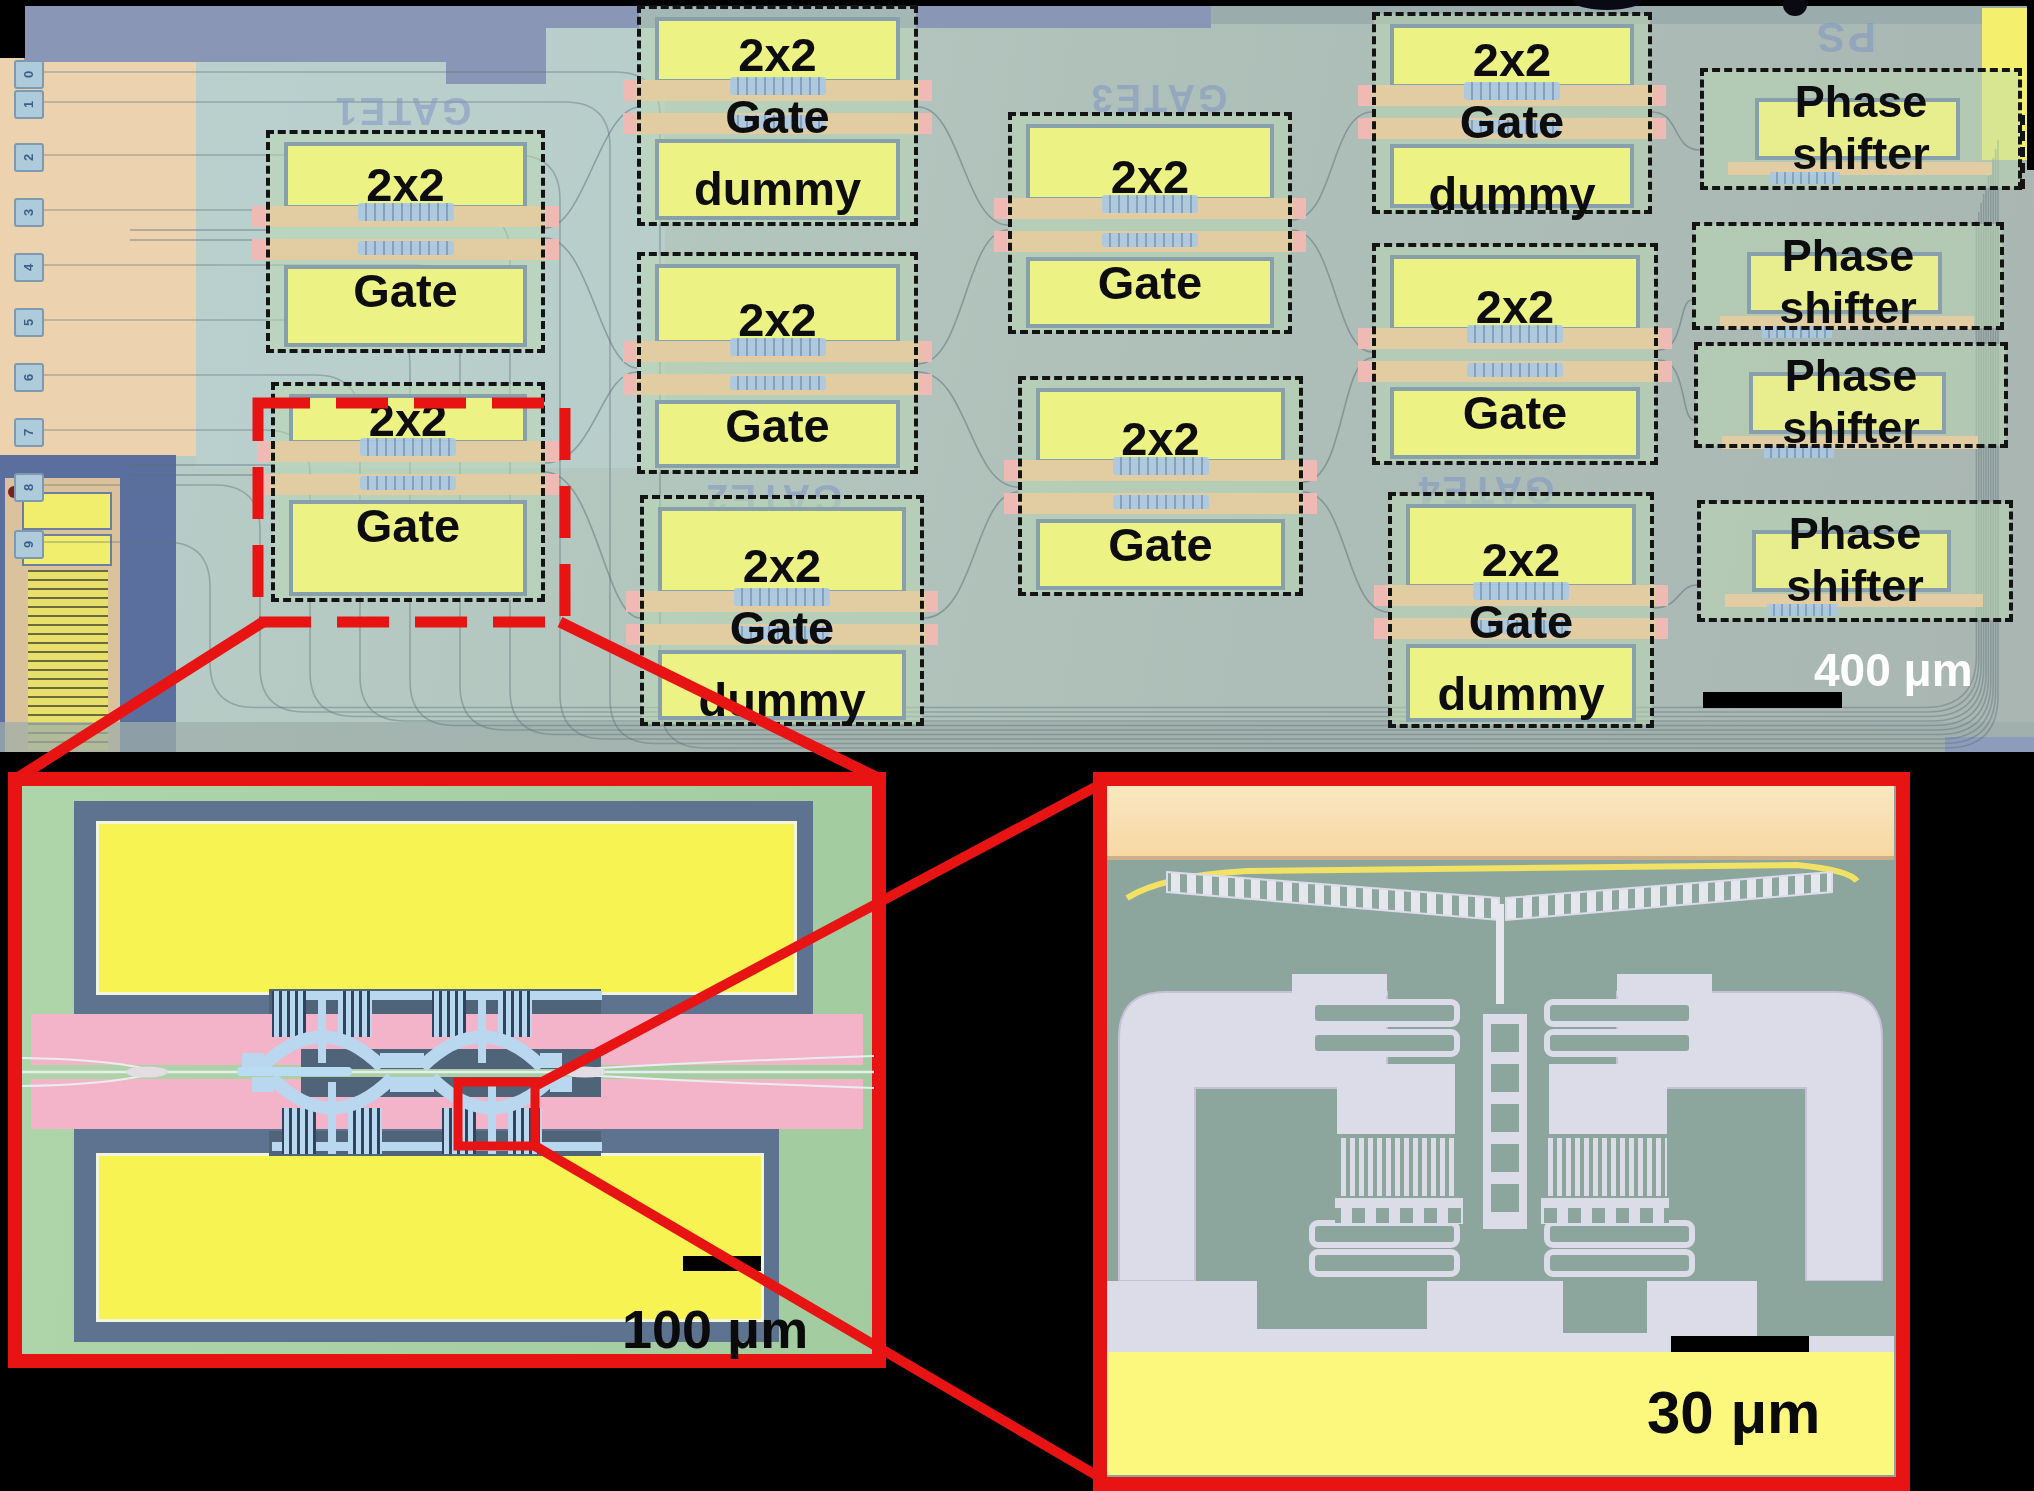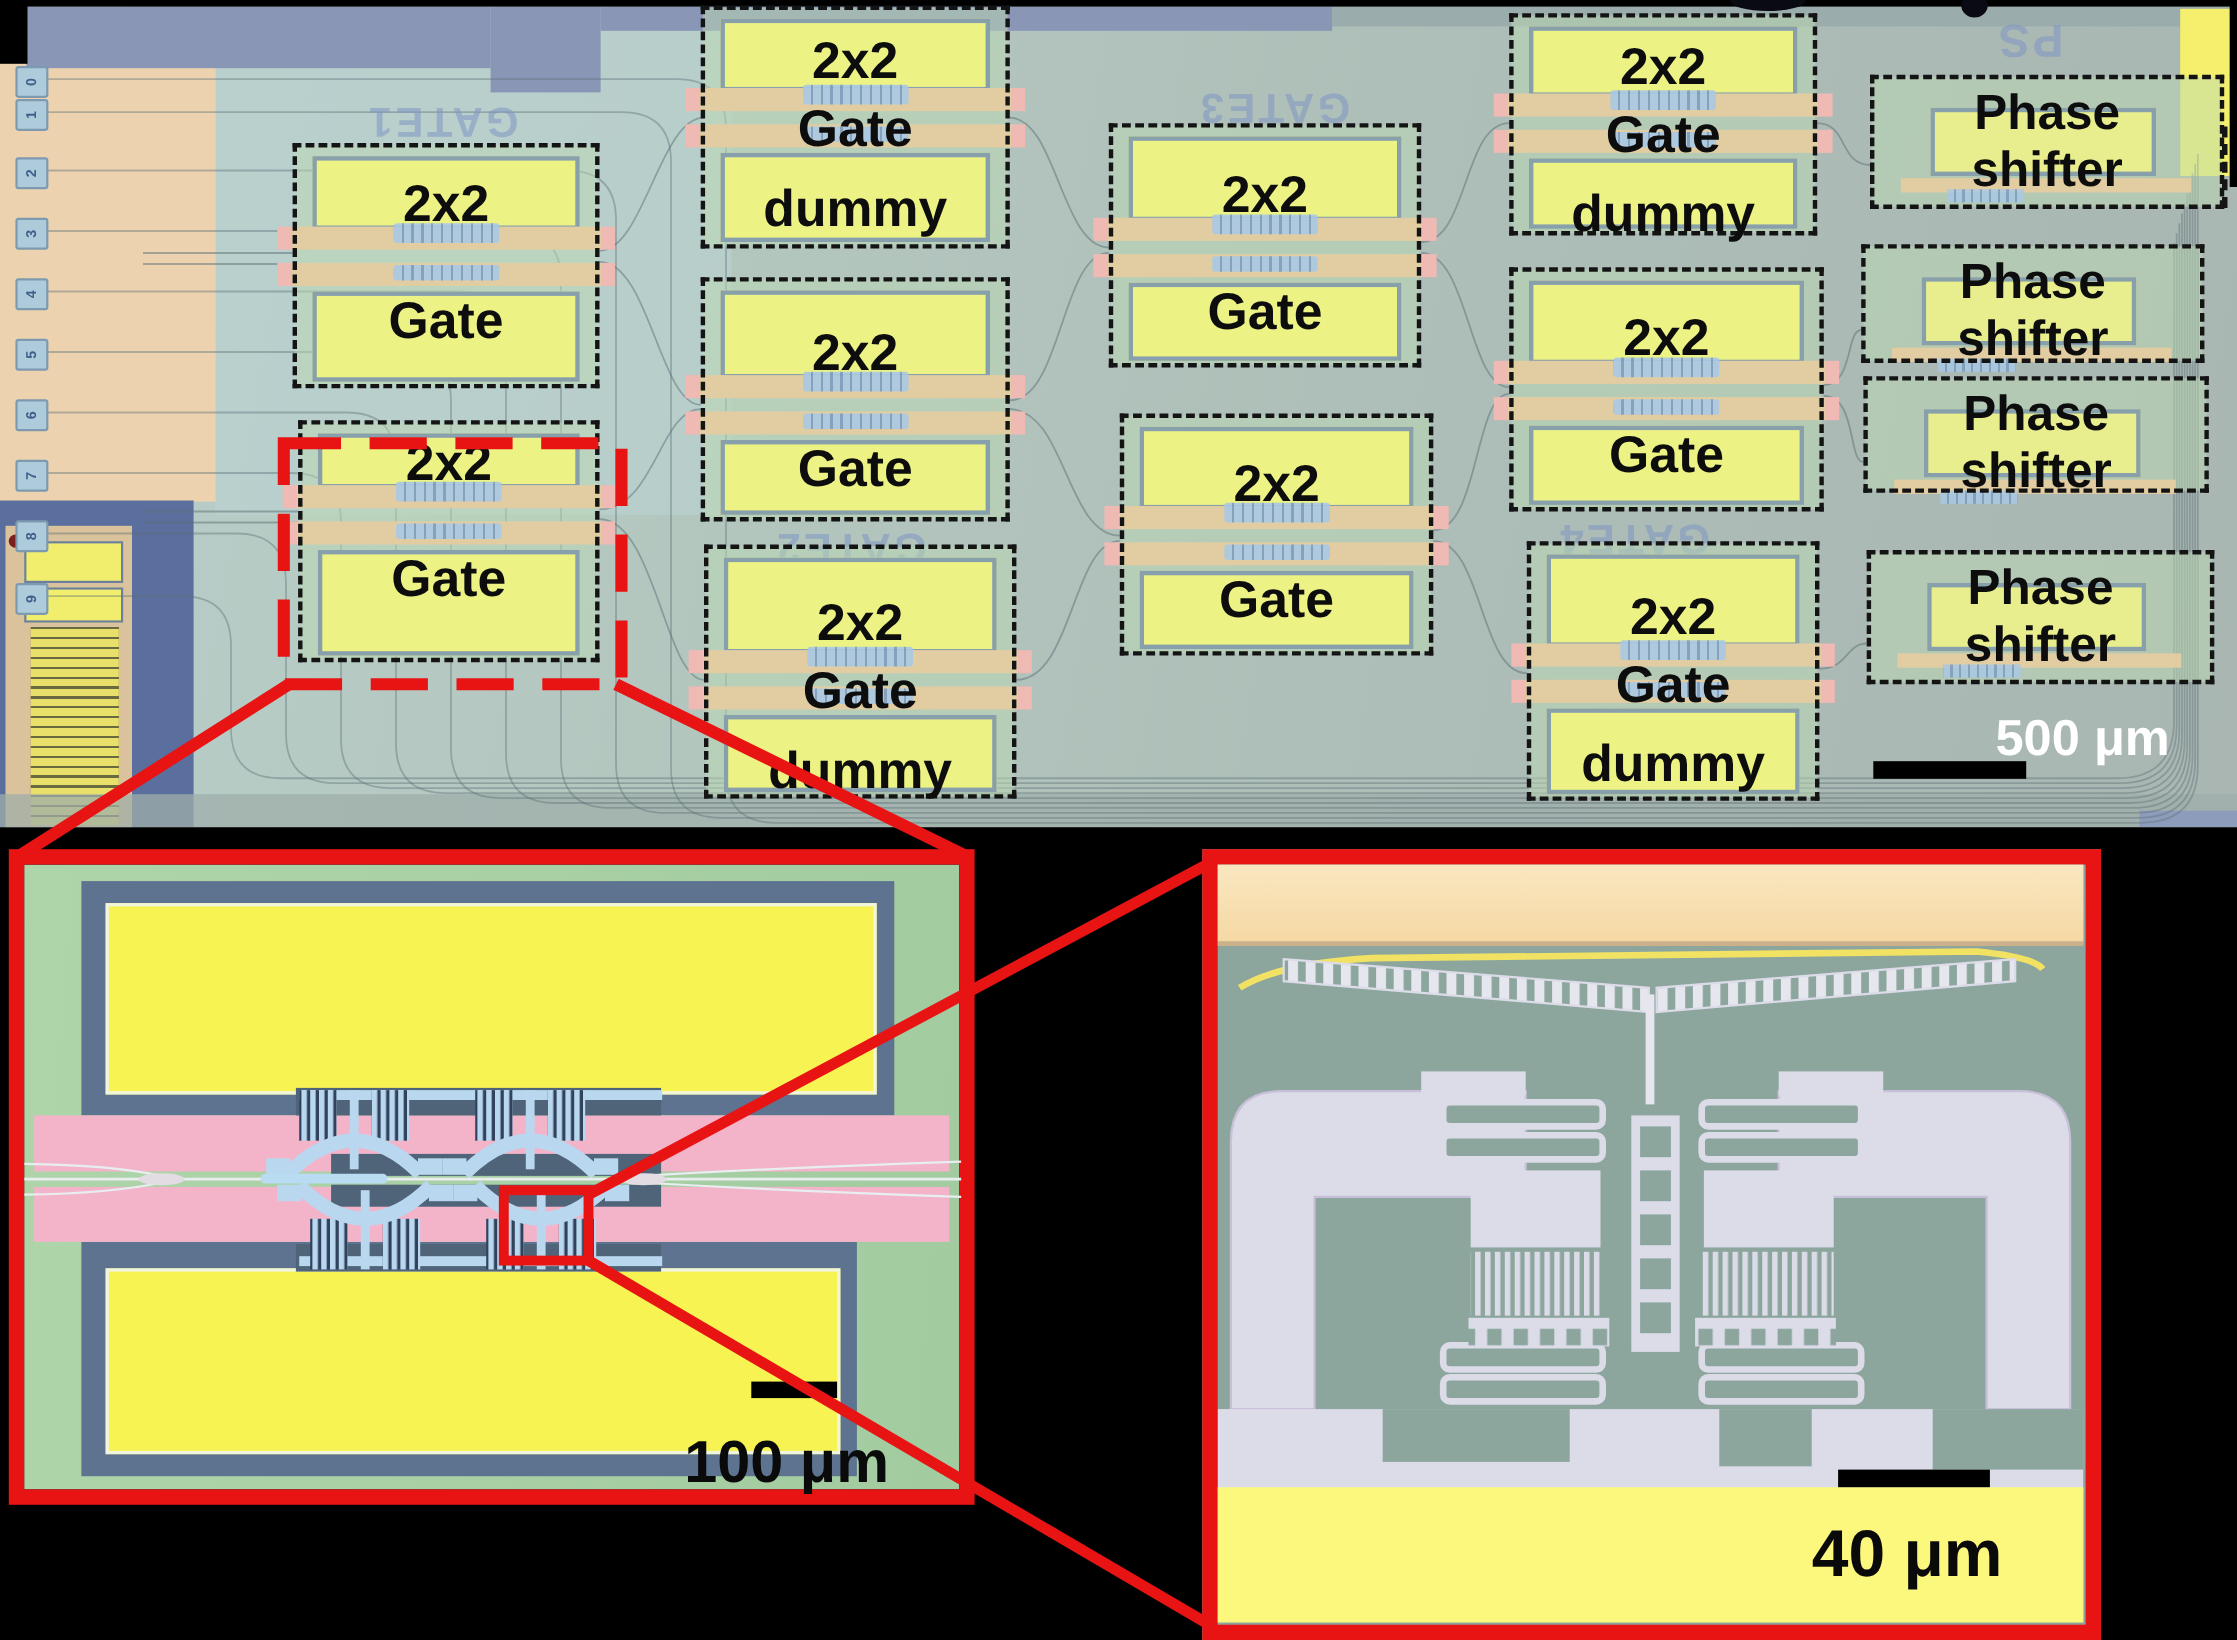--- a/index.html
+++ b/index.html
@@ -92,21 +92,21 @@
         <path d="M 1658,350 C 1685,350 1678,300 1692,300" stroke="#5c6f76" stroke-width="1.6" fill="none" opacity="0.5"></path>
         <path d="M 1658,360 C 1688,360 1680,420 1694,420" stroke="#5c6f76" stroke-width="1.6" fill="none" opacity="0.5"></path>
         <path d="M 1654,608 C 1680,608 1678,585 1697,585" stroke="#5c6f76" stroke-width="1.6" fill="none" opacity="0.5"></path>
         <path d="M 130,230 H 266" stroke="#5c6f76" stroke-width="1.6" fill="none" opacity="0.5"></path>
         <path d="M 130,240 H 266" stroke="#5c6f76" stroke-width="1.6" fill="none" opacity="0.5"></path>
         <path d="M 130,465 H 271" stroke="#5c6f76" stroke-width="1.6" fill="none" opacity="0.5"></path>
         <path d="M 130,475 H 271" stroke="#5c6f76" stroke-width="1.6" fill="none" opacity="0.5"></path>
       </svg>
 
     <div class="sbar" style="left:1703px;top:692px;width:139px;height:16px;"></div>
-    <div class="stext" style="left:1814px;top:643px;font-size:46px;color:#fff;">500 μm</div>
+    <div class="stext" style="left:1814px;top:643px;font-size:46px;color:#fff;">400 μm</div>
 
     <div class="abs" style="left:2020px;top:115px;width:10px;height:74px;border-left:5px dashed #141414;"></div>
   <div class="box" style="left: 266px; top: 130px; width: 279px; height: 223px;">
         <div class="patch" style=""></div>
         <div class="pad" style="top: 12px; height: 59px;"></div>
         <div class="pad" style="top: 135px; height: 74px;"></div>
         <div class="bar" style="top: 76px;"></div>
         <div class="bar" style="top: 109px;"></div>
         <div class="mems" style="top: 73px; height: 18px;"></div>
         <div class="mems" style="top: 111px; height: 14px;"></div>
@@ -409,21 +409,21 @@
       <rect x="0" y="495" width="787" height="75" fill="#dcdbe8"></rect>
       <g fill="#8ca69e">
         <rect x="150" y="495" width="170" height="48"></rect>
         <rect x="456" y="495" width="84" height="52"></rect>
         <rect x="650" y="495" width="138" height="55"></rect>
       </g>
     </svg>
 
     <div class="abs" style="left:0;top:566px;width:787px;height:123px;background:#fcf87e;"></div>
     <div class="sbar" style="left:564px;top:550px;width:138px;height:16px;"></div>
-    <div class="stext" style="left:540px;top:592px;font-size:60px;">40 μm</div>
+    <div class="stext" style="left:540px;top:592px;font-size:60px;">30 μm</div>
   </div>
 
   <svg id="overlay" width="2034" height="1491">
     <g stroke="#e81414" fill="none">
       <rect x="258" y="403" width="307" height="219" stroke-width="11" stroke-dasharray="52 26"></rect>
       <line x1="263" y1="622" x2="16" y2="779" stroke-width="11"></line>
       <line x1="560" y1="622" x2="880" y2="779" stroke-width="11"></line>
       <rect x="458" y="1082" width="77" height="64" stroke-width="9"></rect>
       <line x1="535" y1="1086" x2="1101" y2="784" stroke-width="10"></line>
       <line x1="535" y1="1146" x2="1101" y2="1478" stroke-width="10"></line>

